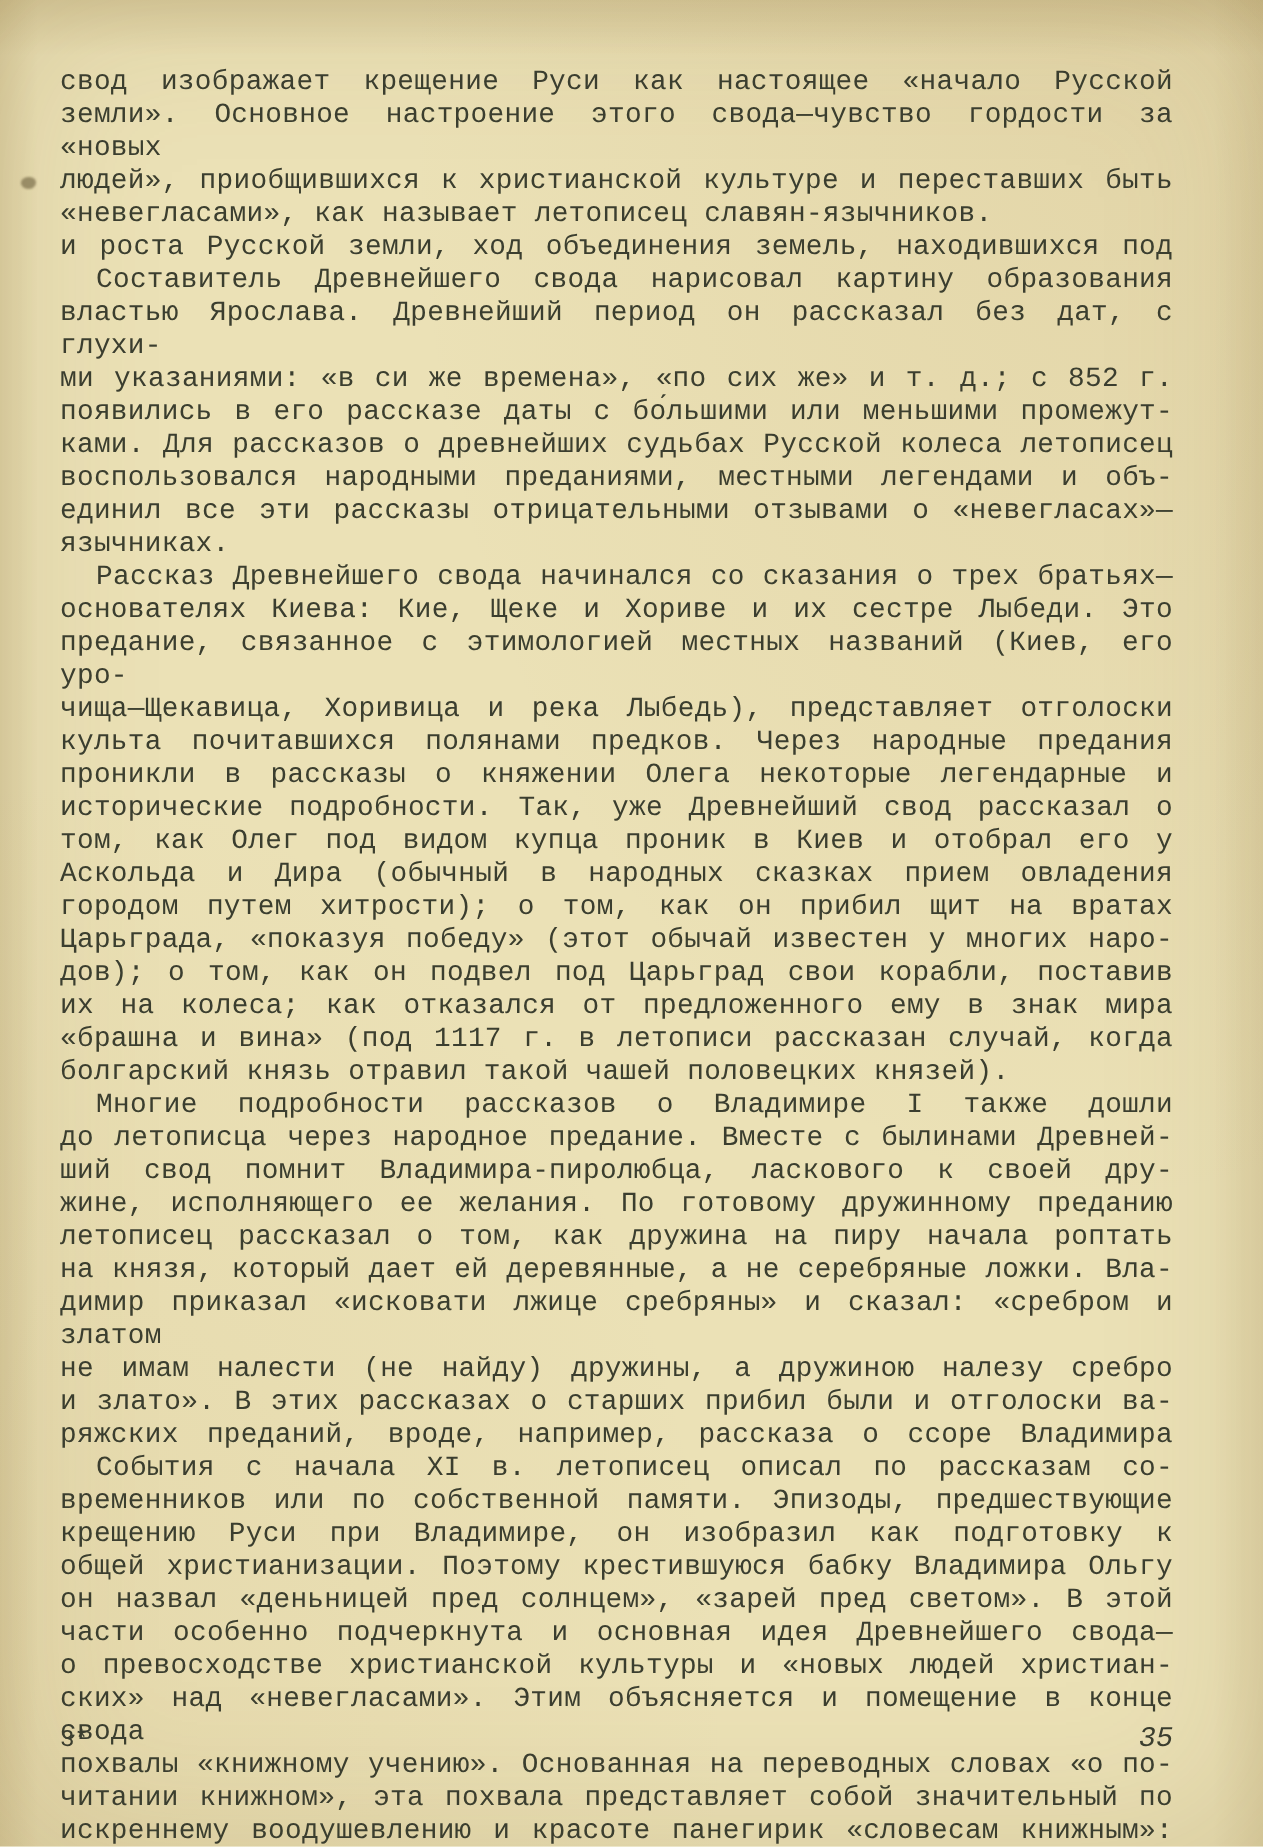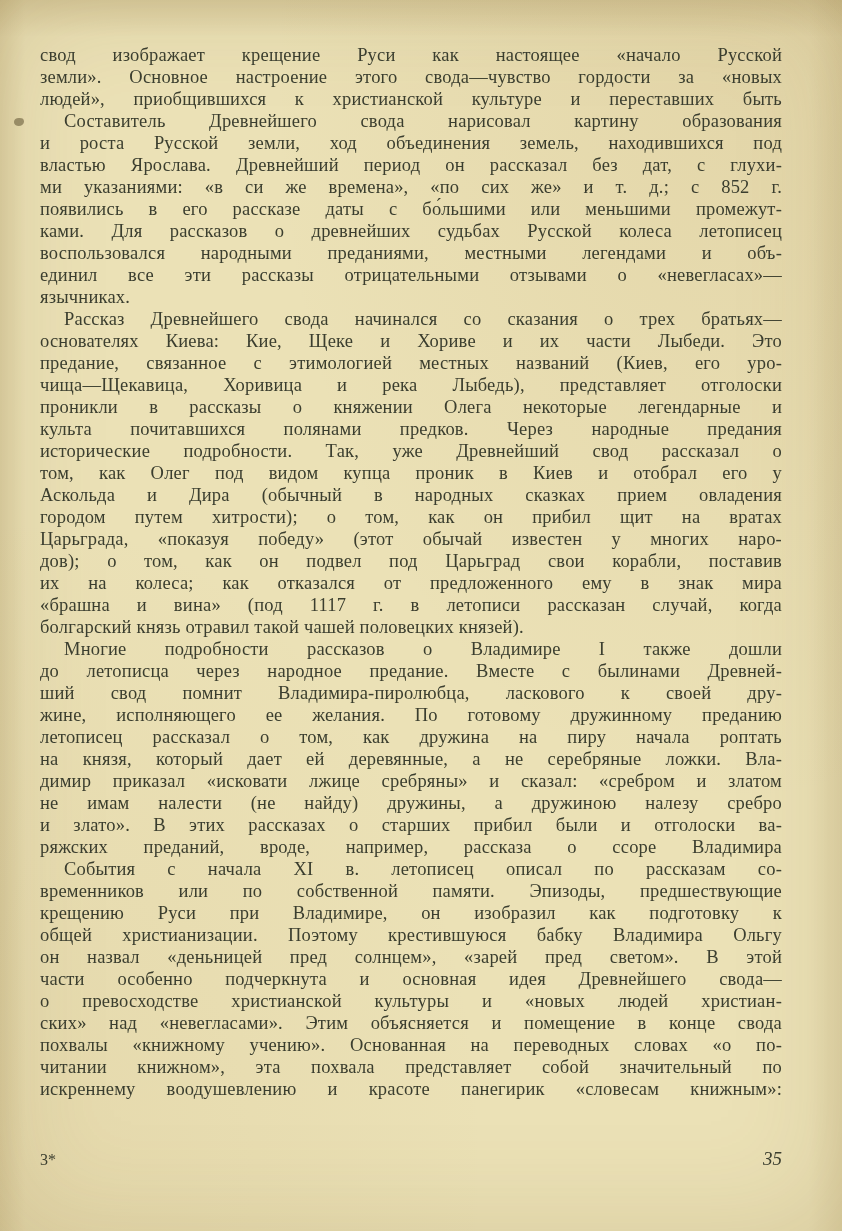--- a/index.html
+++ b/index.html
@@ -17,20 +17,21 @@
     position: absolute;
     inset: 0;
     background:
       radial-gradient(ellipse at 88% 6%, rgba(160,120,55,0.10), transparent 45%),
       radial-gradient(ellipse at 4% 95%, rgba(160,125,60,0.08), transparent 40%),
       linear-gradient(to bottom, rgba(125,95,35,0.16) 0%, rgba(125,95,35,0.0) 3%),
       linear-gradient(to right, rgba(125,95,35,0.12) 0%, rgba(125,95,35,0.0) 3%),
       linear-gradient(to left, rgba(130,100,40,0.10) 0%, rgba(130,100,40,0.0) 4%),
       var(--paper, #ebe1b6);
     box-shadow: inset 0 0 110px rgba(120, 95, 40, 0.18);
+    font-family: Liberation Mono, monospace;
   }
   .text-block {
     position: absolute;
     left: 40px;
     top: 44px;
     width: 742px;
     color: var(--ink, #3b3e2f);
     font-size: 18.5px;
     line-height: 22px;
     letter-spacing: 0.2px;
@@ -79,39 +80,40 @@
 </head>
 <body style="--paper: #ebe1b6; --ink: #3b3e2f;">
 
 <div class="page">
   <div class="speck"></div>
   <div class="text-block">
       <div class="para">
         <div class="line">свод изображает крещение Руси как настоящее «начало Русской</div>
         <div class="line">земли». Основное настроение этого свода—чувство гордости за «новых</div>
         <div class="line">людей», приобщившихся к христианской культуре и переставших быть</div>
+        <div class="line last">«невегласами», как называет летописец славян-язычников.</div>
       </div>
       <div class="para">
+        <div class="line">и роста Русской земли, ход объединения земель, находившихся под</div>
         <div class="line first">Составитель Древнейшего свода нарисовал картину образования</div>
-        <div class="line">и роста Русской земли, ход объединения земель, находившихся под</div>
         <div class="line">властью Ярослава. Древнейший период он рассказал без дат, с глухи-</div>
         <div class="line">ми указаниями: «в си же времена», «по сих же» и т. д.; с 852 г.</div>
         <div class="line">появились в его рассказе даты с бо́льшими или меньшими промежут-</div>
         <div class="line">ками. Для рассказов о древнейших судьбах Русской колеса летописец</div>
         <div class="line">воспользовался народными преданиями, местными легендами и объ-</div>
         <div class="line">единил все эти рассказы отрицательными отзывами о «невегласах»—</div>
         <div class="line last">язычниках.</div>
       </div>
       <div class="para">
         <div class="line first">Рассказ Древнейшего свода начинался со сказания о трех братьях—</div>
-        <div class="line">основателях Киева: Кие, Щеке и Хориве и их части Лыбеди. Это</div>
+        <div class="line">основателях Киева: Кие, Щеке и Хориве и их сестре Лыбеди. Это</div>
         <div class="line">предание, связанное с этимологией местных названий (Киев, его уро-</div>
         <div class="line">чища—Щекавица, Хоривица и река Лыбедь), представляет отголоски</div>
+        <div class="line">культа почитавшихся полянами предков. Через народные предания</div>
         <div class="line">проникли в рассказы о княжении Олега некоторые легендарные и</div>
-        <div class="line">культа почитавшихся полянами предков. Через народные предания</div>
         <div class="line">исторические подробности. Так, уже Древнейший свод рассказал о</div>
         <div class="line">том, как Олег под видом купца проник в Киев и отобрал его у</div>
         <div class="line">Аскольда и Дира (обычный в народных сказках прием овладения</div>
         <div class="line">городом путем хитрости); о том, как он прибил щит на вратах</div>
         <div class="line">Царьграда, «показуя победу» (этот обычай известен у многих наро-</div>
         <div class="line">дов); о том, как он подвел под Царьград свои корабли, поставив</div>
         <div class="line">их на колеса; как отказался от предложенного ему в знак мира</div>
         <div class="line">«брашна и вина» (под 1117 г. в летописи рассказан случай, когда</div>
         <div class="line last">болгарский князь отравил такой чашей половецких князей).</div>
       </div>

